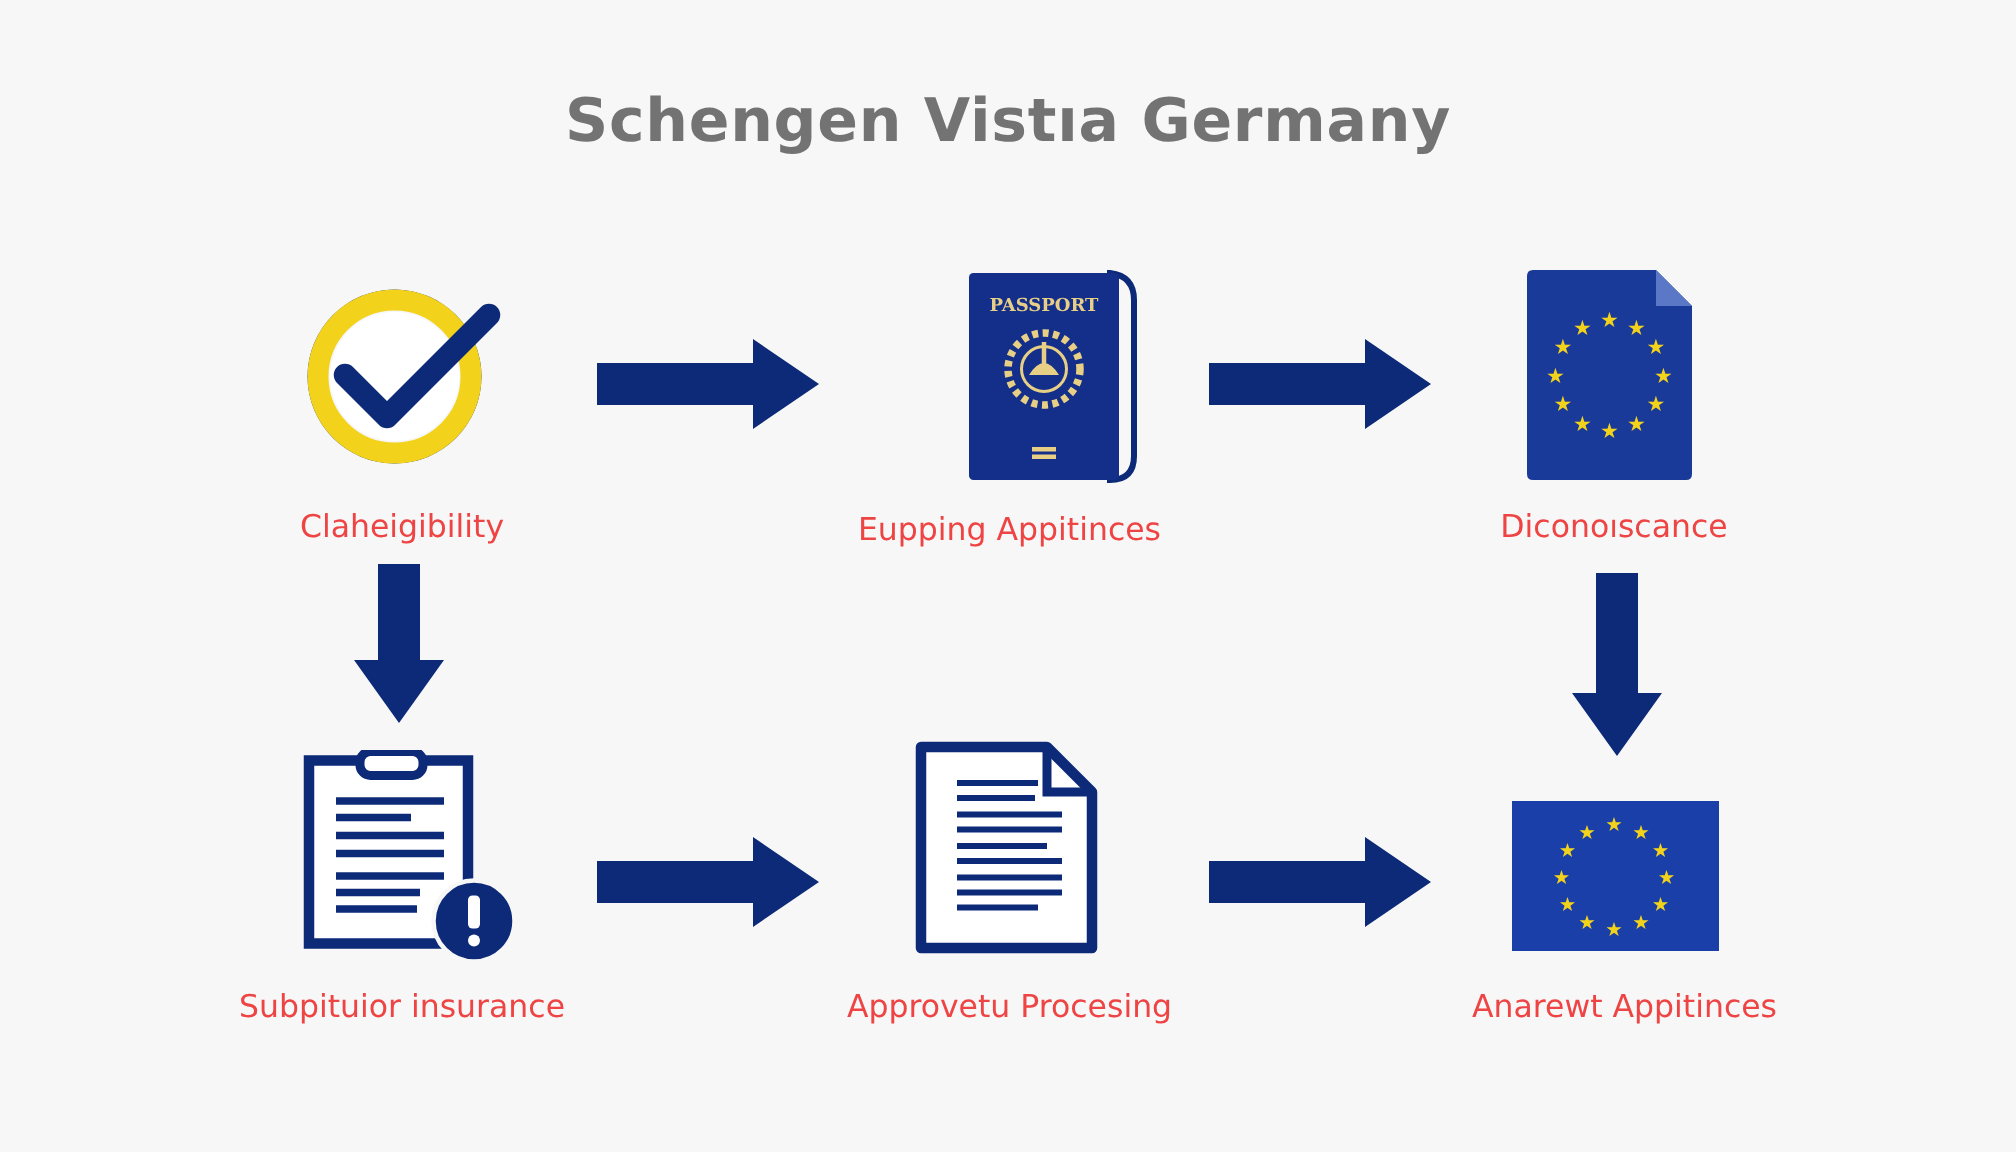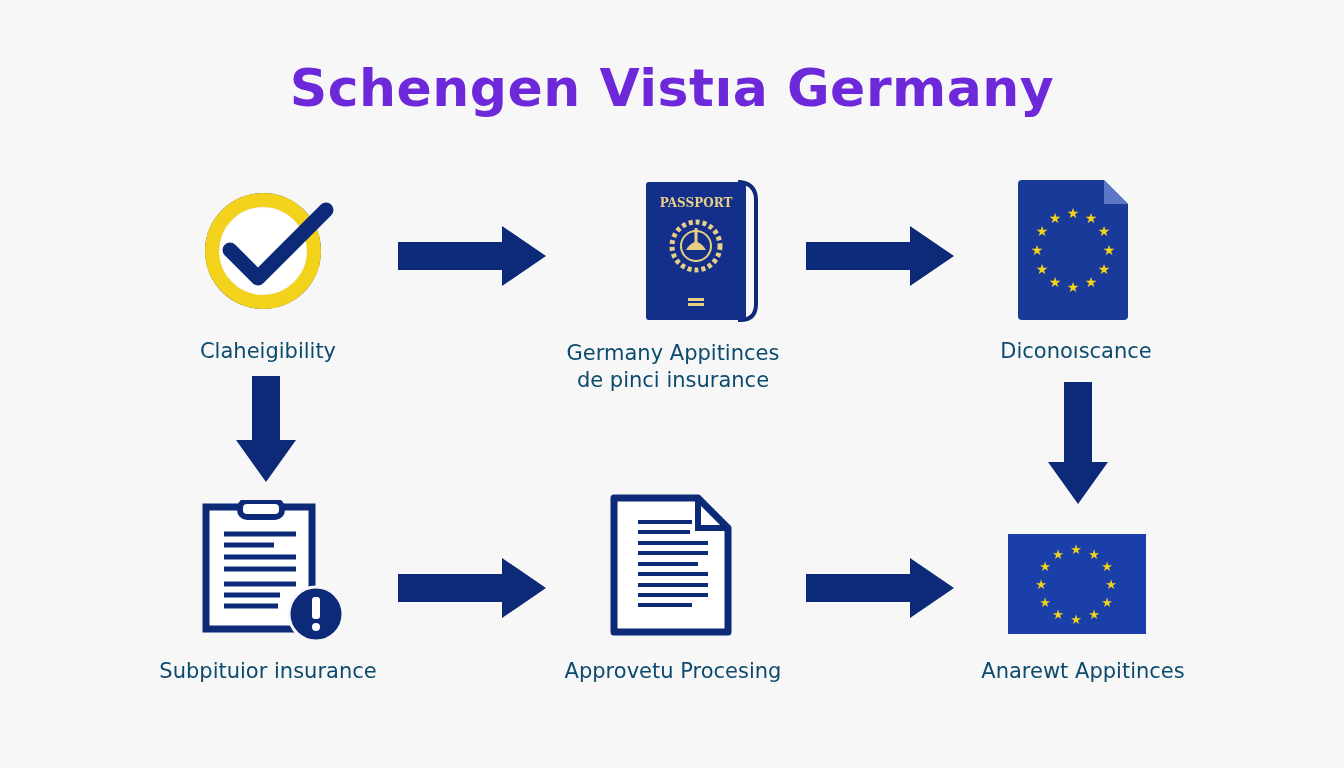--- a/index.html
+++ b/index.html
@@ -5,26 +5,26 @@
     html, body { margin: 0; padding: 0; }
     body {
       width: 1344px; height: 768px; overflow: hidden;
       background: #f7f7f7;
       font-family: "Liberation Sans", sans-serif;
       position: relative;
     }
     .abs { position: absolute; }
     .title {
       position: absolute; left: 0; top: 58px; width: 1344px;
-      text-align: center; font-size: 52px; font-weight: bold;
-      color: #6d28d9; letter-spacing: 0.5px;
+      text-align: center; font-size: 40px; font-weight: bold;
+      color: #737373; letter-spacing: 0.5px;
       font-family: "DejaVu Sans", sans-serif;
     }
     .label {
-      position: absolute; text-align: center; color: #0c4a6e;
+      position: absolute; text-align: center; color: #ef4444;
       font-size: 21px; line-height: 27px;
       font-family: "DejaVu Sans", sans-serif;
     }
     svg { display: block; }
   </style>
 </head>
 <body>
 
 <div class="title">Schengen Vistıa Germany</div>
 
@@ -52,22 +52,21 @@
     <text x="52" y="27" text-anchor="middle" font-family="DejaVu Serif, serif" font-size="12" font-weight="bold" fill="#e8cf86">PASSPORT</text>
     <circle cx="52" cy="66" r="24" fill="none" stroke="#e8cf86" stroke-width="5" stroke-dasharray="4 3"></circle>
     <circle cx="52" cy="66" r="15" fill="none" stroke="#e8cf86" stroke-width="2"></circle>
     <path d="M42,70 Q52,54 62,70 Z" fill="#e8cf86"></path>
     <path d="M52,48 L52,64" stroke="#e8cf86" stroke-width="3"></path>
     <rect x="44" y="118" width="16" height="3" fill="#e8cf86"></rect>
     <rect x="44" y="123" width="16" height="3" fill="#e8cf86"></rect>
   </svg>
 </div>
 <div class="label" style="left:520px;top:340px;width:306px;">
-  <div>Germany Appitinces</div>
-  <div>de pinci insurance</div>
+  <div>Eupping Appitinces</div>
 </div>
 
 <div class="abs" style="left:806px;top:226px;">
   <svg width="148" height="60" viewBox="0 0 148 60">
       <polygon points="0,16 104,16 104,0 148,30 104,60 104,44 0,44" fill="#0d2a78"></polygon>
     </svg>
 </div>
 
 <div class="abs" style="left:1018px;top:180px;">
   <svg width="110" height="140" viewBox="0 0 110 140">

